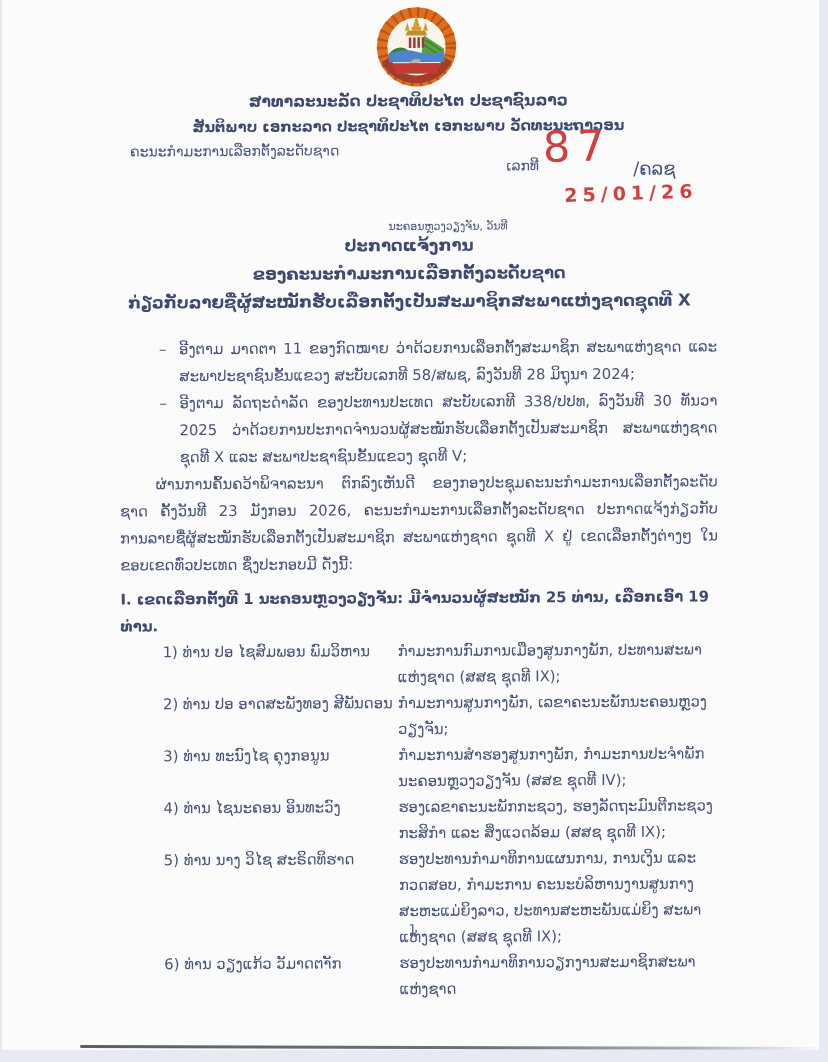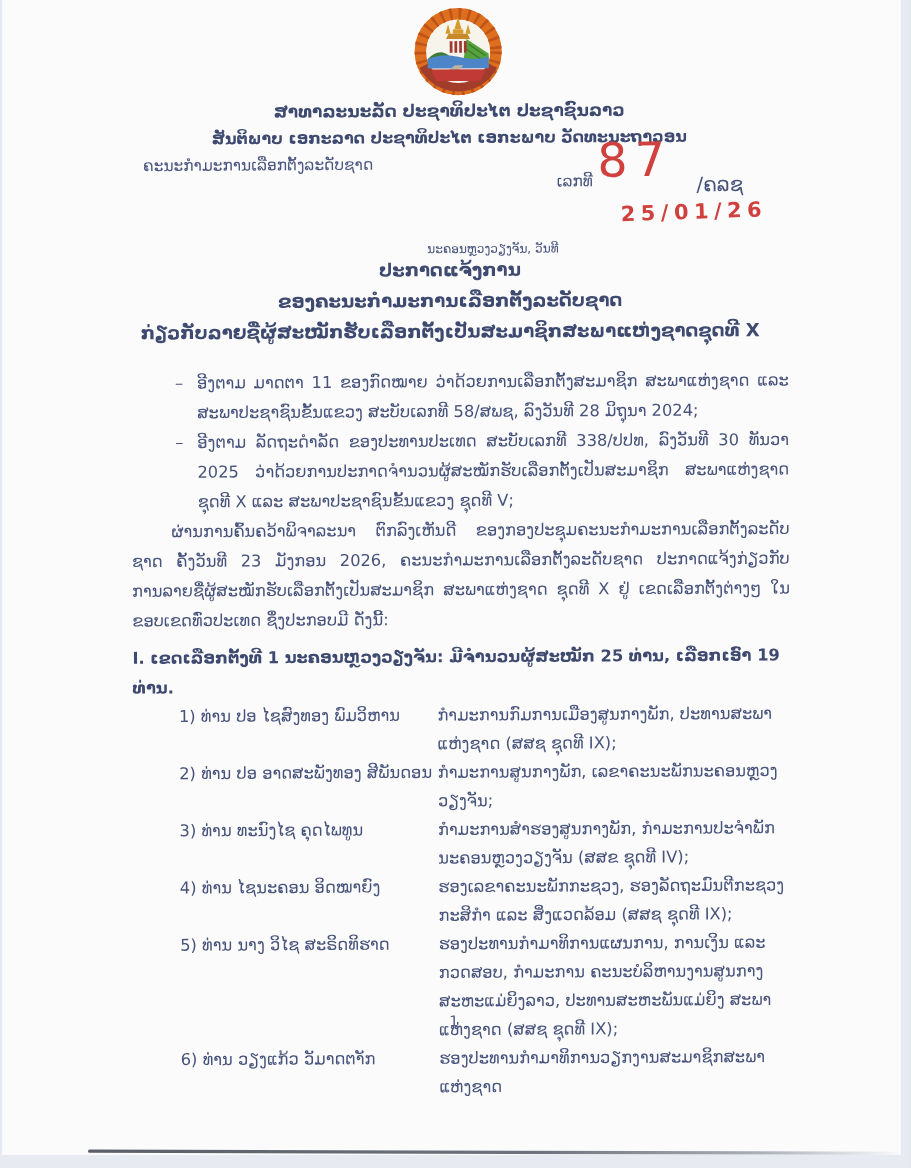--- a/index.html
+++ b/index.html
@@ -98,33 +98,33 @@
           <span class="dash">–</span>
           <span>ອີງຕາມ ລັດຖະດຳລັດ ຂອງປະທານປະເທດ ສະບັບເລກທີ 338/ປປທ, ລົງວັນທີ 30 ທັນວາ 2025 ວ່າດ້ວຍການປະກາດຈຳນວນຜູ້ສະໝັກຮັບເລືອກຕັ້ງເປັນສະມາຊິກ ສະພາແຫ່ງຊາດ ຊຸດທີ X ແລະ ສະພາປະຊາຊົນຂັ້ນແຂວງ ຊຸດທີ V;</span>
         </div>
 
         <p class="para">ຜ່ານການຄົ້ນຄວ້າພິຈາລະນາ ຕົກລົງເຫັນດີ ຂອງກອງປະຊຸມຄະນະກຳມະການເລືອກຕັ້ງລະດັບຊາດ ຄັ້ງວັນທີ 23 ມັງກອນ 2026, ຄະນະກຳມະການເລືອກຕັ້ງລະດັບຊາດ ປະກາດແຈ້ງກ່ຽວກັບການລາຍຊື່ຜູ້ສະໝັກຮັບເລືອກຕັ້ງເປັນສະມາຊິກ ສະພາແຫ່ງຊາດ ຊຸດທີ X ຢູ່ ເຂດເລືອກຕັ້ງຕ່າງໆ ໃນຂອບເຂດທົ່ວປະເທດ ຊຶ່ງປະກອບມີ ດັ່ງນີ້:</p>
 
         <div class="sec-heading">I. ເຂດເລືອກຕັ້ງທີ 1 ນະຄອນຫຼວງວຽງຈັນ: ມີຈຳນວນຜູ້ສະໝັກ 25 ທ່ານ, ເລືອກເອົາ 19 ທ່ານ.</div>
 
         <div class="rows">
           <div class="row">
-            <div class="no-name"><span>1)</span> <span>ທ່ານ ປອ ໄຊສົງທອງ ພົມວິຫານ</span></div>
+            <div class="no-name"><span>1)</span> <span>ທ່ານ ປອ ໄຊສົມພອນ ພົມວິຫານ</span></div>
             <div class="pos">ກຳມະການກົມການເມືອງສູນກາງພັກ, ປະທານສະພາແຫ່ງຊາດ (ສສຊ ຊຸດທີ IX);</div>
           </div>
           <div class="row">
             <div class="no-name"><span>2)</span> <span>ທ່ານ ປອ ອາດສະພັງທອງ ສີພັນດອນ</span></div>
             <div class="pos">ກຳມະການສູນກາງພັກ, ເລຂາຄະນະພັກນະຄອນຫຼວງວຽງຈັນ;</div>
           </div>
           <div class="row">
-            <div class="no-name"><span>3)</span> <span>ທ່ານ ທະນົງໄຊ ຄຸດໄພທູນ</span></div>
+            <div class="no-name"><span>3)</span> <span>ທ່ານ ທະນົງໄຊ ຄຸງກອນູນ</span></div>
             <div class="pos">ກຳມະການສຳຮອງສູນກາງພັກ, ກຳມະການປະຈຳພັກ ນະຄອນຫຼວງວຽງຈັນ (ສສຂ ຊຸດທີ IV);</div>
           </div>
           <div class="row">
-            <div class="no-name"><span>4)</span> <span>ທ່ານ ໄຊນະຄອນ ອິດໝາຍົງ</span></div>
+            <div class="no-name"><span>4)</span> <span>ທ່ານ ໄຊນະຄອນ ອິນທະວົງ</span></div>
             <div class="pos">ຮອງເລຂາຄະນະພັກກະຊວງ, ຮອງລັດຖະມົນຕີກະຊວງກະສິກຳ ແລະ ສິ່ງແວດລ້ອມ (ສສຊ ຊຸດທີ IX);</div>
           </div>
           <div class="row">
             <div class="no-name"><span>5)</span> <span>ທ່ານ ນາງ ວິໄຊ ສະຣິດທິຮາດ</span></div>
             <div class="pos">ຮອງປະທານກຳມາທິການແຜນການ, ການເງິນ ແລະ ກວດສອບ, ກຳມະການ ຄະນະບໍລິຫານງານສູນກາງສະຫະແມ່ຍິງລາວ, ປະທານສະຫະພັນແມ່ຍິງ ສະພາແຫ່ງຊາດ (ສສຊ ຊຸດທີ IX);</div>
           </div>
           <div class="row">
             <div class="no-name"><span>6)</span> <span>ທ່ານ ວຽງແກ້ວ ວັມາດຕາັກ</span></div>
             <div class="pos">ຮອງປະທານກຳມາທິການວຽກງານສະມາຊິກສະພາແຫ່ງຊາດ</div>
           </div>

